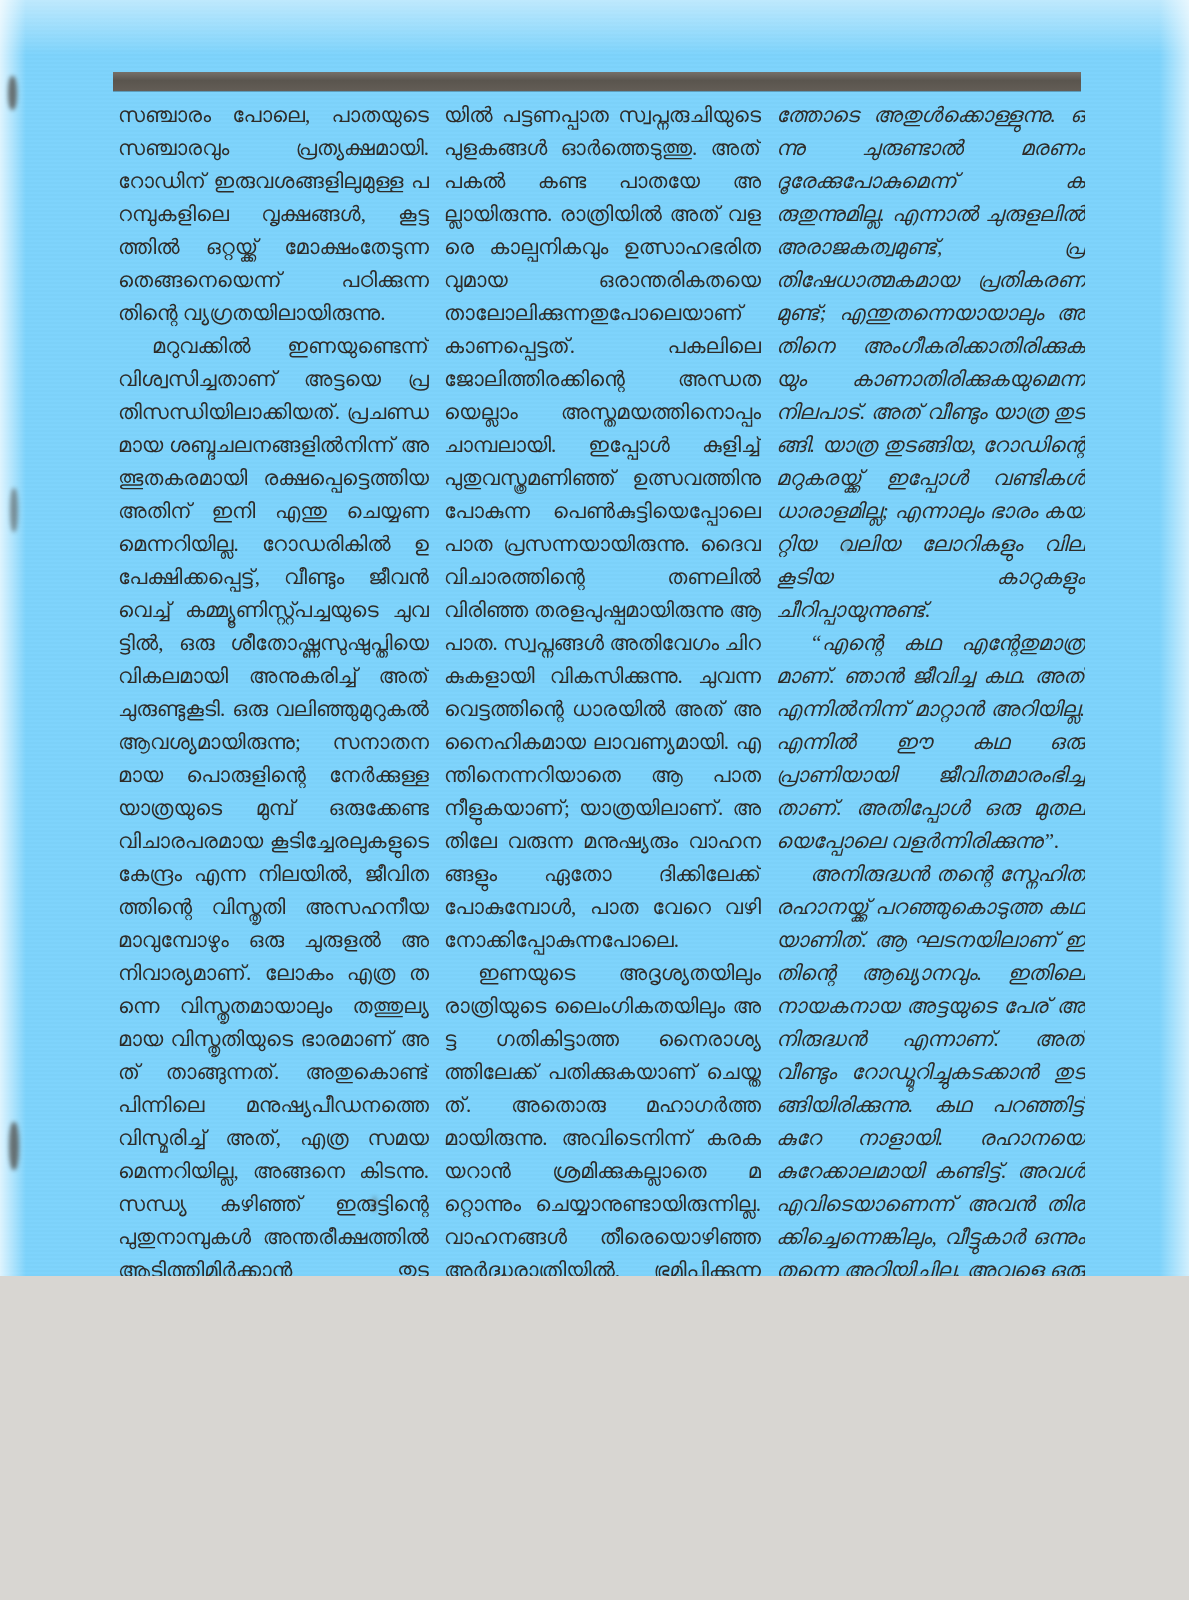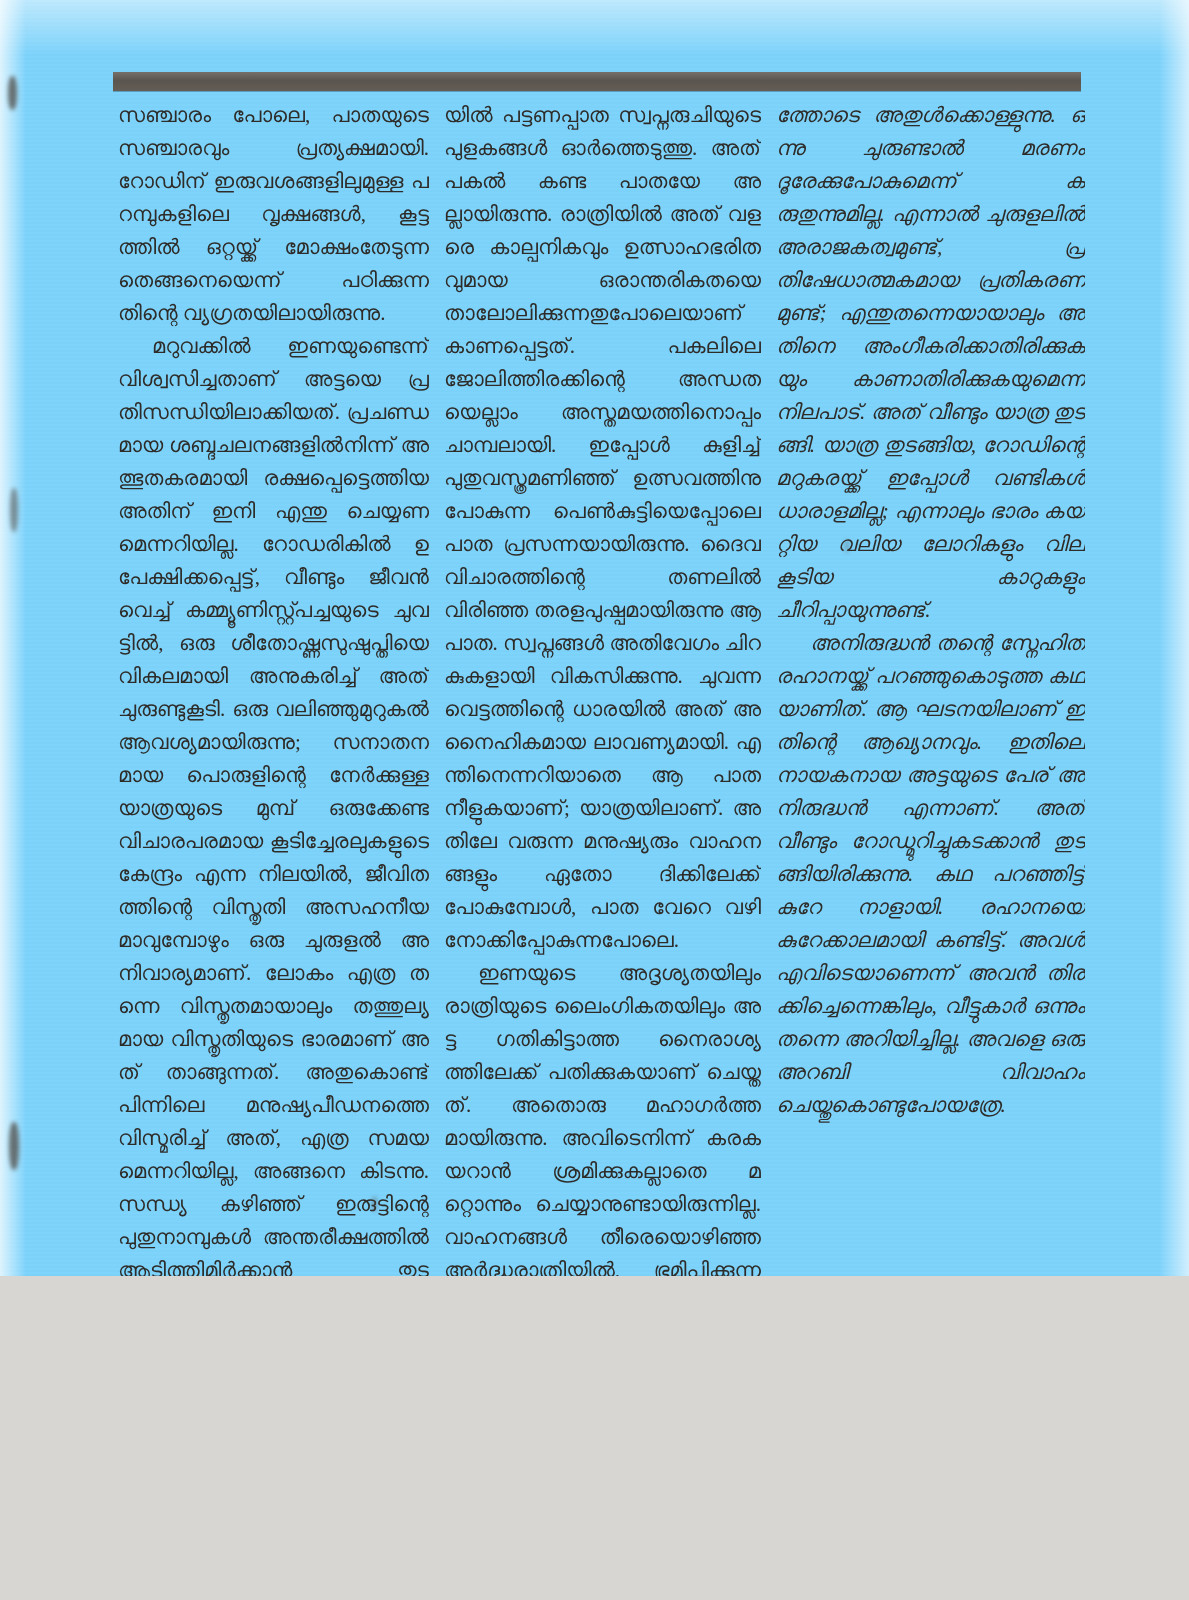--- a/index.html
+++ b/index.html
@@ -75,20 +75,21 @@
       <p>സഞ്ചാരം പോലെ, പാതയുടെ സഞ്ചാരവും പ്രത്യക്ഷമായി. റോഡിന് ഇരുവശങ്ങളിലുമുള്ള പറമ്പുകളിലെ വൃക്ഷങ്ങൾ, കൂട്ടത്തിൽ ഒറ്റയ്ക്ക് മോക്ഷംതേടുന്ന തെങ്ങനെയെന്ന് പഠിക്കുന്നതിന്റെ വ്യഗ്രതയിലായിരുന്നു.</p>
       <p class="indent">മറുവക്കിൽ ഇണയുണ്ടെന്ന് വിശ്വസിച്ചതാണ് അട്ടയെ പ്രതിസന്ധിയിലാക്കിയത്. പ്രചണ്ഡമായ ശബ്ദചലനങ്ങളിൽനിന്ന് അത്ഭുതകരമായി രക്ഷപ്പെട്ടെത്തിയ അതിന് ഇനി എന്തു ചെയ്യണമെന്നറിയില്ല. റോഡരികിൽ ഉപേക്ഷിക്കപ്പെട്ട്, വീണ്ടും ജീവൻവെച്ച് കമ്മ്യൂണിസ്റ്റ്പച്ചയുടെ ചുവട്ടിൽ, ഒരു ശീതോഷ്ണസുഷുപ്തിയെ വികലമായി അനുകരിച്ച് അത് ചുരുണ്ടുകൂടി. ഒരു വലിഞ്ഞുമുറുകൽ ആവശ്യമായിരുന്നു; സനാതനമായ പൊരുളിന്റെ നേർക്കുള്ള യാത്രയുടെ മുമ്പ് ഒരുക്കേണ്ട വിചാരപരമായ കൂടിച്ചേരലുകളുടെ കേന്ദ്രം എന്ന നിലയിൽ, ജീവിതത്തിന്റെ വിസ്തൃതി അസഹനീയമാവുമ്പോഴും ഒരു ചുരുളൽ അനിവാര്യമാണ്. ലോകം എത്ര തന്നെ വിസ്തൃതമായാലും തത്തുല്യമായ വിസ്തൃതിയുടെ ഭാരമാണ് അത് താങ്ങുന്നത്. അതുകൊണ്ട് പിന്നിലെ മനുഷ്യപീഡനത്തെ വിസ്മരിച്ച് അത്, എത്ര സമയമെന്നറിയില്ല, അങ്ങനെ കിടന്നു. സന്ധ്യ കഴിഞ്ഞ് ഇരുട്ടിന്റെ പുതുനാമ്പുകൾ അന്തരീക്ഷത്തിൽ ആടിത്തിമിർക്കാൻ തുടങ്ങിയിരുന്നു. വംശനാശം നേരിടുന്ന ചന്ദ്രവംശത്തിന്റെ നാമമാത്രമായ പ്രതാപവുമായി ആകാശശശിബിംബം പ്രായശ്ചിത്തമെന്നപോലെ ക്ഷീണിതമായി ചിരിച്ചു.</p>
 
     </div>
     <div class="col col2">
       <p>യിൽ പട്ടണപ്പാത സ്വപ്നരുചിയുടെ പുളകങ്ങൾ ഓർത്തെടുത്തു. അത് പകൽ കണ്ട പാതയേ അല്ലായിരുന്നു. രാത്രിയിൽ അത് വളരെ കാല്പനികവും ഉത്സാഹഭരിതവുമായ ഒരാന്തരികതയെ താലോലിക്കുന്നതുപോലെയാണ് കാണപ്പെട്ടത്. പകലിലെ ജോലിത്തിരക്കിന്റെ അന്ധതയെല്ലാം അസ്തമയത്തിനൊപ്പം ചാമ്പലായി. ഇപ്പോൾ കുളിച്ച് പുതുവസ്ത്രമണിഞ്ഞ് ഉത്സവത്തിനു പോകുന്ന പെൺകുട്ടിയെപ്പോലെ പാത പ്രസന്നയായിരുന്നു. ദൈവവിചാരത്തിന്റെ തണലിൽ വിരിഞ്ഞ തരളപുഷ്പമായിരുന്നു ആ പാത. സ്വപ്നങ്ങൾ അതിവേഗം ചിറകുകളായി വികസിക്കുന്നു. ചുവന്ന വെട്ടത്തിന്റെ ധാരയിൽ അത് അനൈഹികമായ ലാവണ്യമായി. എന്തിനെന്നറിയാതെ ആ പാത നീളുകയാണ്; യാത്രയിലാണ്. അതിലേ വരുന്ന മനുഷ്യരും വാഹനങ്ങളും ഏതോ ദിക്കിലേക്ക് പോകുമ്പോൾ, പാത വേറെ വഴി നോക്കിപ്പോകുന്നപോലെ.</p>
       <p class="indent">ഇണയുടെ അദൃശ്യതയിലും രാത്രിയുടെ ലൈംഗികതയിലും അട്ട ഗതികിട്ടാത്ത നൈരാശ്യത്തിലേക്ക് പതിക്കുകയാണ് ചെയ്തത്. അതൊരു മഹാഗർത്തമായിരുന്നു. അവിടെനിന്ന് കരകയറാൻ ശ്രമിക്കുകല്ലാതെ മറ്റൊന്നും ചെയ്യാനുണ്ടായിരുന്നില്ല. വാഹനങ്ങൾ തീരെയൊഴിഞ്ഞ അർദ്ധരാത്രിയിൽ, ഭ്രമിപ്പിക്കുന്ന നിശ്ശബ്ദതയും നക്ഷത്രങ്ങളുടെ അജ്ഞാതത്വവും ഇളംകാറ്റും ഏതോ അതീതലോകാനുഭവം സൃഷ്ടിച്ചു. ഈ ഭൂമി ഏതോ വാതിലിൽ മുട്ടുന്നപോലെ. അന്യഗ്രഹങ്ങളിൽനിന്നുള്ള വിശുദ്ധസന്ദേശങ്ങൾ പുകപോലെ വ്യാപിക്കുകയാണോ? അട്ട കര കയറി. അത് തിരിച്ചുപോരാനൊരുങ്ങുകയാണ്. പകൽസമയത്ത് ഏതോ ശക്തിയാൽ തിരിച്ചെത്തിയെന്നൊന്നും പറഞ്ഞാൽ അതിന് സ്വീകാര്യമാവില്ല. അത് എല്ലാറ്റിനെയും യാത്രയായി കാണുന്നു. ആപത്കരമായതെന്തും അതിന് യാത്രമാത്രമാണ്. മരണത്തെ എത്ര ലാഘവ</p>
     </div>
     <div class="col col3">
       <p>ത്തോടെ അതുൾക്കൊള്ളുന്നു. ഒന്നു ചുരുണ്ടാൽ മരണം ദൂരേക്കുപോകുമെന്ന് കരുതുന്നുമില്ല. എന്നാൽ ചുരുളലിൽ അരാജകത്വമുണ്ട്, പ്രതിഷേധാത്മകമായ പ്രതികരണമുണ്ട്; എന്തുതന്നെയായാലും അതിനെ അംഗീകരിക്കാതിരിക്കുകയും കാണാതിരിക്കുകയുമെന്ന നിലപാട്. അത് വീണ്ടും യാത്ര തുടങ്ങി. യാത്ര തുടങ്ങിയ, റോഡിന്റെ മറുകരയ്ക്ക് ഇപ്പോൾ വണ്ടികൾ ധാരാളമില്ല; എന്നാലും ഭാരം കയറ്റിയ വലിയ ലോറികളും വിലകൂടിയ കാറുകളും ചീറിപ്പായുന്നുണ്ട്.</p>
+      <p class="indent">“എന്റെ കഥ എന്റേതുമാത്രമാണ്. ഞാൻ ജീവിച്ച കഥ. അത് എന്നിൽനിന്ന് മാറ്റാൻ അറിയില്ല. എന്നിൽ ഈ കഥ ഒരു പ്രാണിയായി ജീവിതമാരംഭിച്ചതാണ്. അതിപ്പോൾ ഒരു മുതലയെപ്പോലെ വളർന്നിരിക്കുന്നു”.</p>
       <p class="indent">അനിരുദ്ധൻ തന്റെ സ്നേഹിത രഹാനയ്ക്ക് പറഞ്ഞുകൊടുത്ത കഥയാണിത്. ആ ഘടനയിലാണ് ഇതിന്റെ ആഖ്യാനവും. ഇതിലെ നായകനായ അട്ടയുടെ പേര് അനിരുദ്ധൻ എന്നാണ്. അത് വീണ്ടും റോഡ്മുറിച്ചുകടക്കാൻ തുടങ്ങിയിരിക്കുന്നു. കഥ പറഞ്ഞിട്ട് കുറേ നാളായി. രഹാനയെ കുറേക്കാലമായി കണ്ടിട്ട്. അവൾ എവിടെയാണെന്ന് അവൻ തിരക്കിച്ചെന്നെങ്കിലും, വീട്ടുകാർ ഒന്നും തന്നെ അറിയിച്ചില്ല. അവളെ ഒരു അറബി വിവാഹം ചെയ്തുകൊണ്ടുപോയത്രേ.</p>
 
     </div>
   </div>
 
   <div class="endmark">❋</div>
 
   <div class="footer-rule"></div>
   <div class="footer-text">എതിർദിശ മാസിക/മാർച്ച്2015</div>
   <div class="page-num">27</div>

